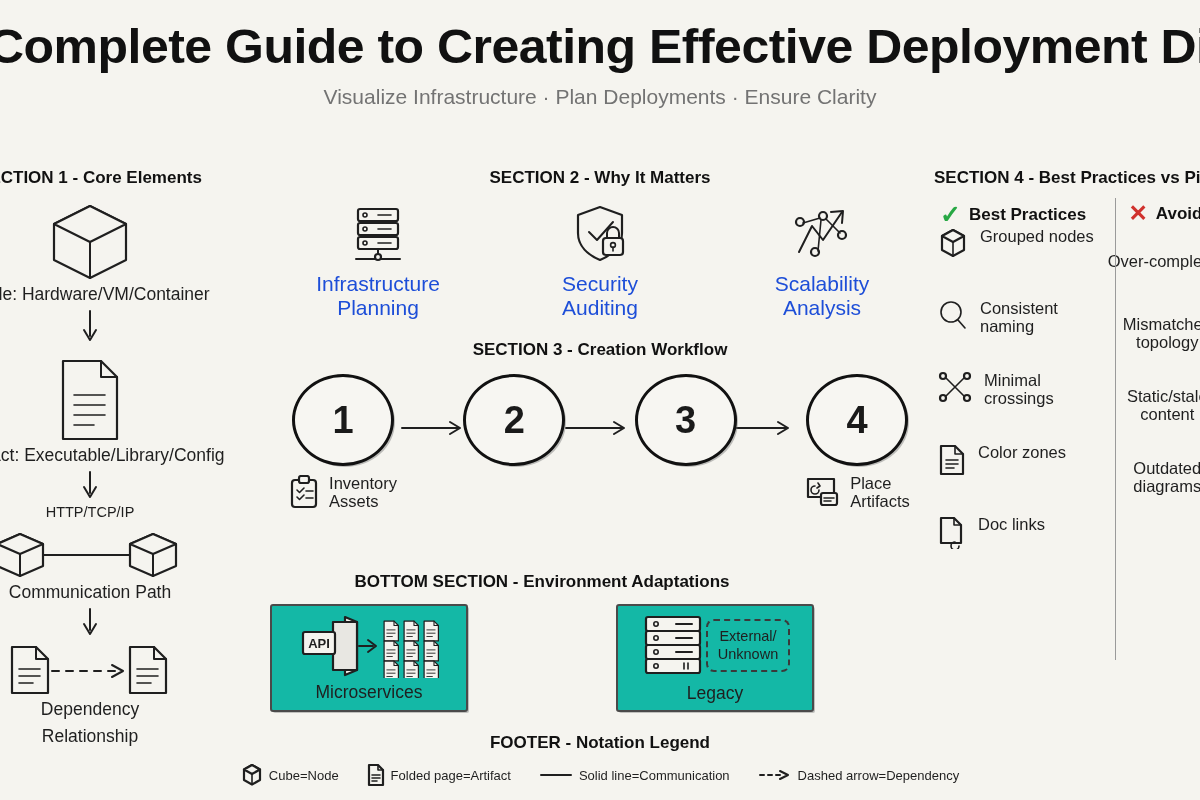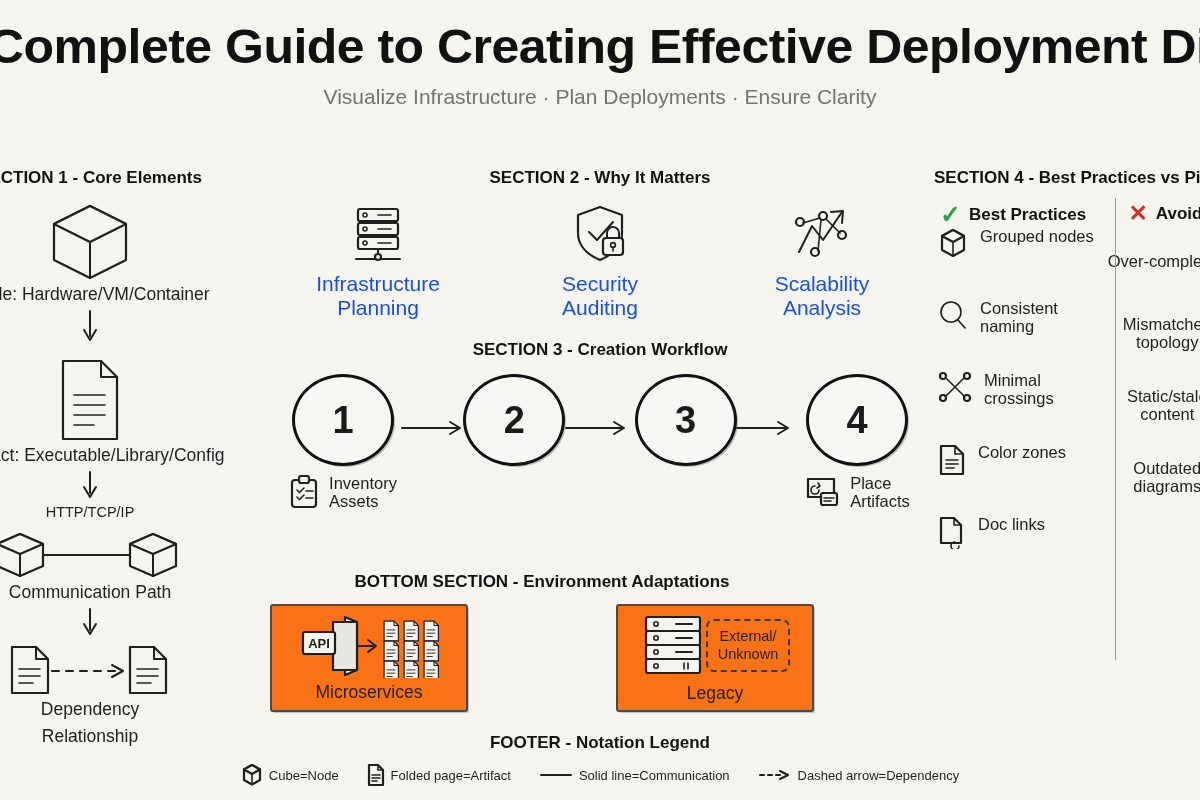--- a/index.html
+++ b/index.html
@@ -63,21 +63,21 @@
     box-shadow: 2px 2px 0 -1px rgba(120,120,120,.45);
   }
   .step-foot { display:flex; align-items:center; gap:10px; margin-top:8px; }
   .step-label { font-size:16.5px; line-height:1.1; text-align:left; color:#1f1f1f; white-space:nowrap;}
   .flow-arrows { position:absolute; inset:0; pointer-events:none; }
 
   
   .bottom { position:absolute; left:270px; top:531px; width:544px; text-align:center;margin-top:41px; }
   .env-row { display:flex; justify-content:space-between; margin-top:12px; }
   .env-card {
-    width:198px; height:108px; border:2px solid #4a4a4a; background:#f97316;
+    width:198px; height:108px; border:2px solid #4a4a4a; background:#14b8a6;
     display:flex; flex-direction:column; align-items:center; justify-content:center;
     border-radius:3px;
     box-shadow: 2px 2px 0 -1px rgba(140,140,140,.5);
   }
   .env-label { font-size:17.5px; margin-top:4px; color:#1f1f1f; }
 
   
   .footer { position:absolute; left:0; top:733px; width:1200px; text-align:center; }
   .legend-row { display:flex; justify-content:center; align-items:center; gap:28px; margin-top:10px; }
   .legend-item { display:flex; align-items:center; gap:6px; font-size:13px; color:#1f1f1f; white-space:nowrap; }

